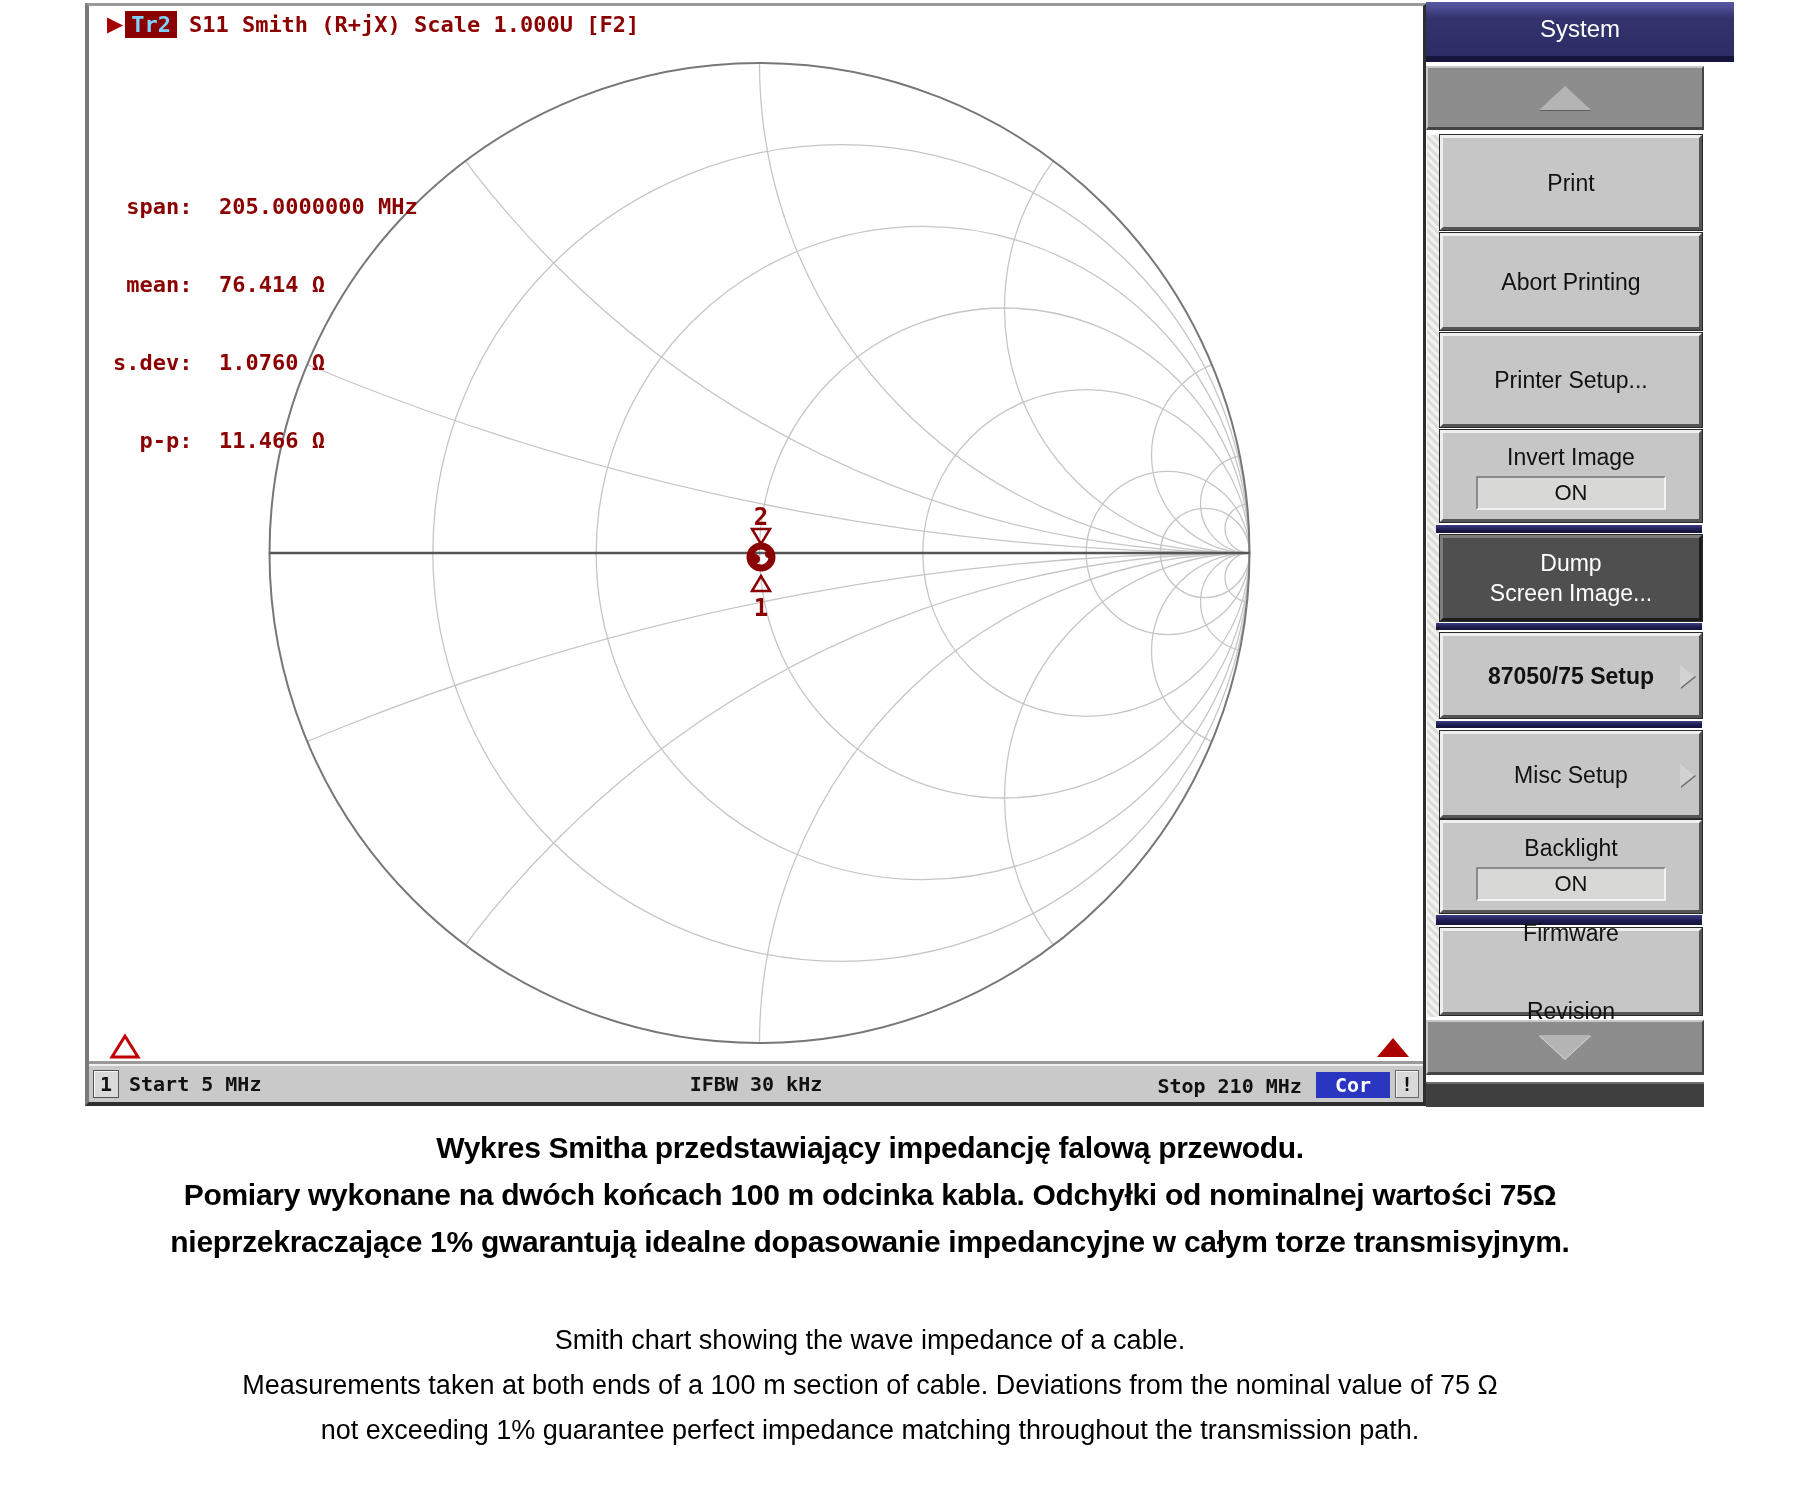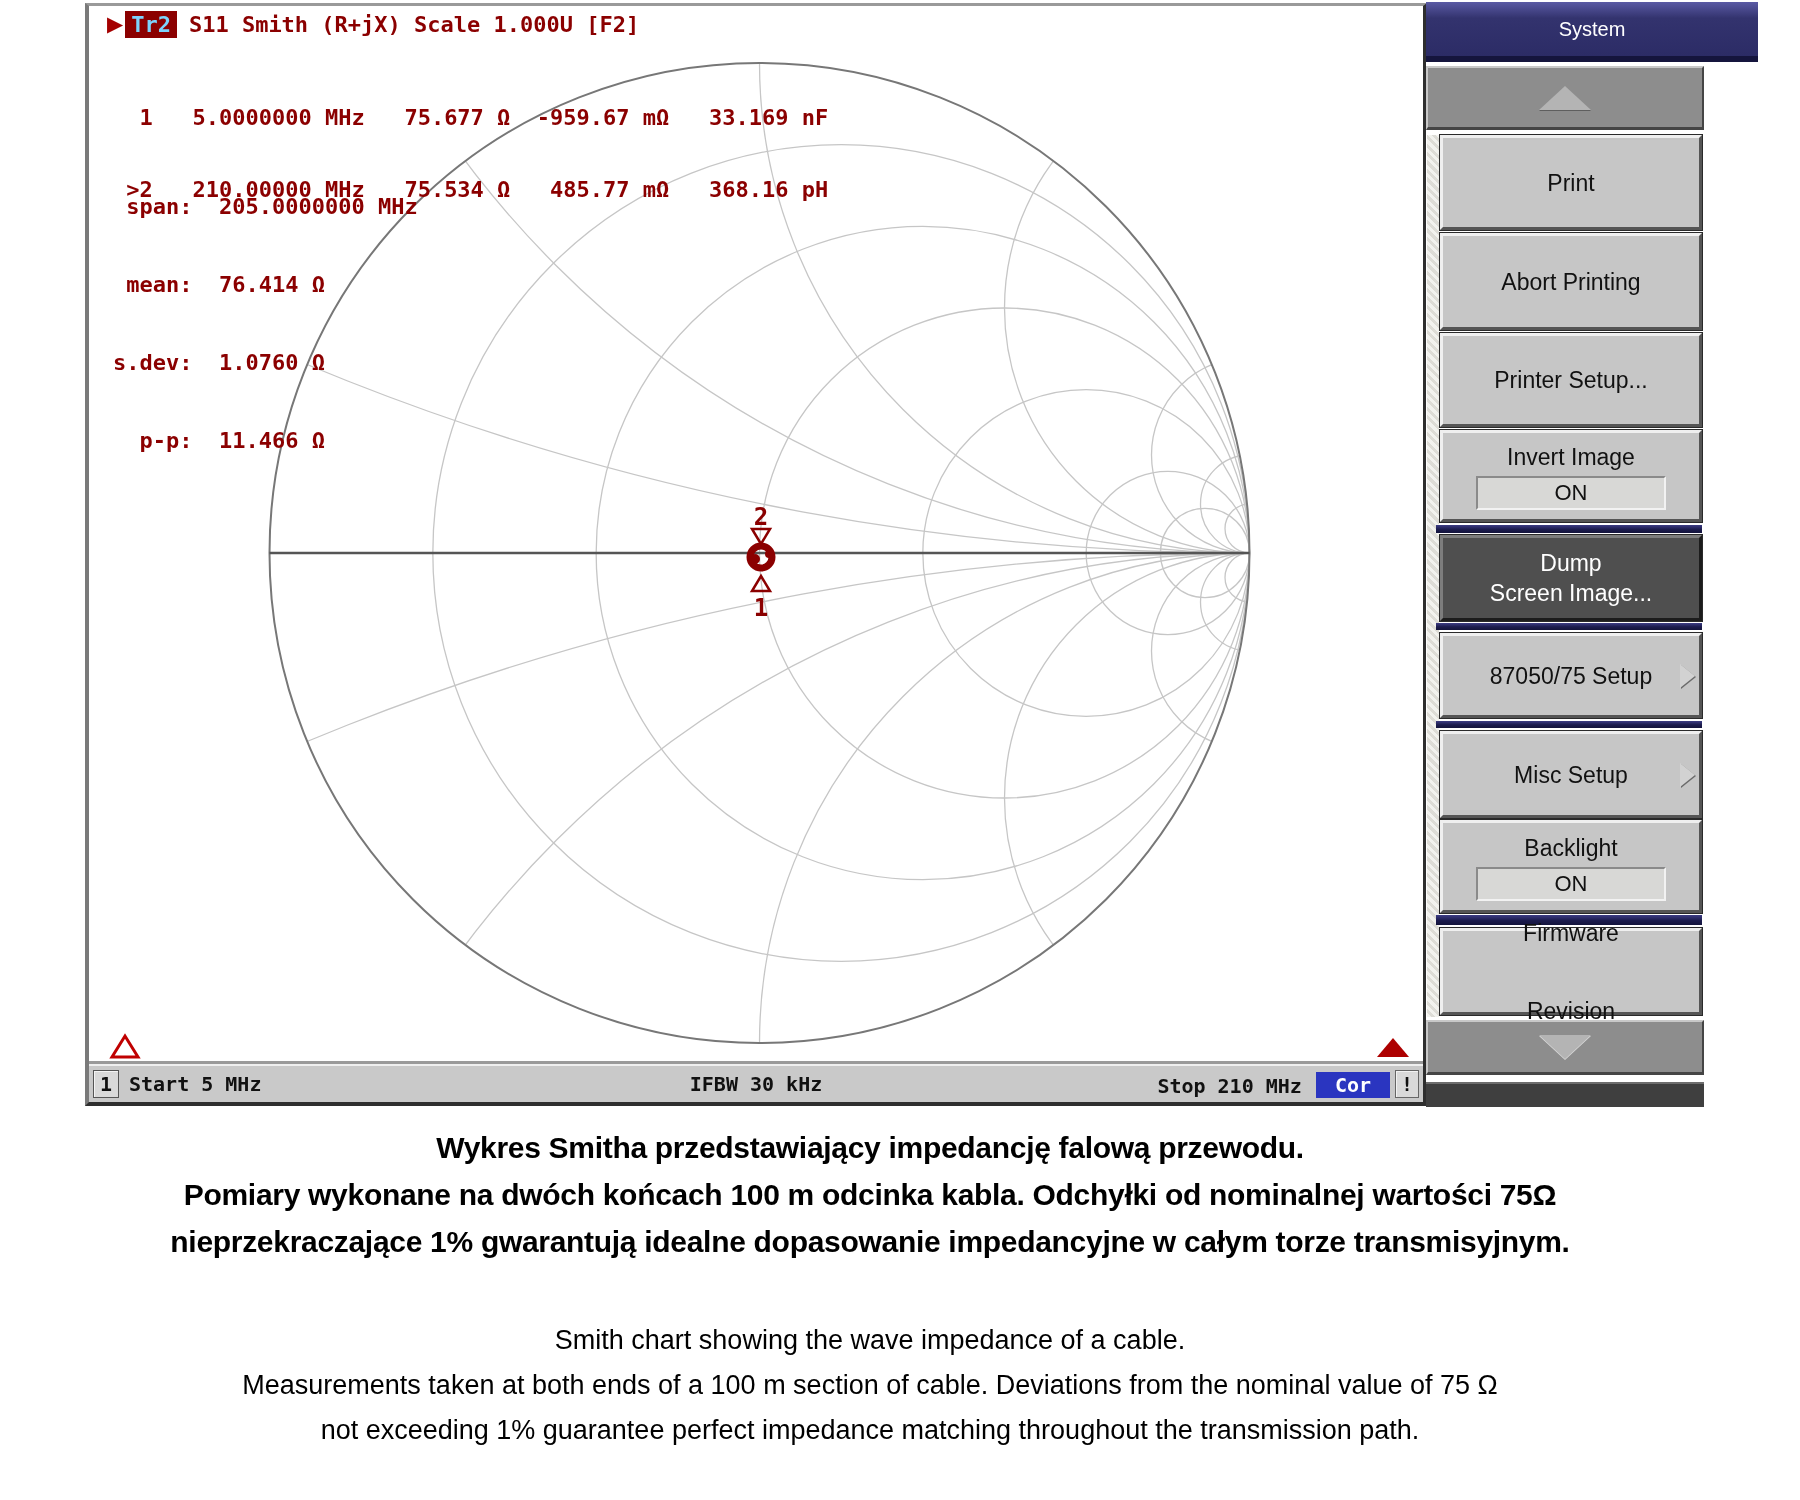--- a/index.html
+++ b/index.html
@@ -28,24 +28,24 @@
   .ch-box{display:inline-flex;align-items:center;justify-content:center;width:24px;height:26px;
           background:#d9d9d9;border:1px solid #555;box-shadow:inset 1px 1px 0 #f4f4f4;margin-right:10px;}
   .sb-center{position:absolute;left:50%;transform:translateX(-50%);}
   .sb-right{margin-left:auto;display:flex;align-items:flex-end;}
   .cor-badge{background:#2a35c0;color:#ffffff;padding:1px 19px;margin-left:14px;}
   .warn-box{display:inline-flex;align-items:center;justify-content:center;width:22px;height:26px;
             background:#d9d9d9;border:1px solid #666;box-shadow:inset 1px 1px 0 #f2f2f2;margin-left:5px;}
 
   
   .menu{position:absolute;left:1426px;top:2px;width:278px;height:1105px;background:#ffffff;}
-  .menu-header{position:absolute;left:0;top:0;width:332px;height:60px;
+  .menu-header{position:absolute;left:0;top:0;width:308px;height:60px;
                background:linear-gradient(#5a5aa4,#33336e 30%,#2c2c66);
                border-bottom:6px solid #15153d;box-sizing:border-box;
-               color:#fff;font-size:20px;display:flex;align-items:center;justify-content:center;}
+               color:#fff;font-size:24px;display:flex;align-items:center;justify-content:center;}
   .scrollbtn{position:absolute;left:0;width:278px;background:#8d8d8d;box-sizing:border-box;
              border-top:2px solid #c8c8c8;border-left:2px solid #c8c8c8;
              border-bottom:3px solid #454545;border-right:2px solid #454545;
              display:flex;align-items:center;justify-content:center;}
   .tri-up{width:0;height:0;border-left:26px solid transparent;border-right:26px solid transparent;
           border-bottom:24px solid #b4b4b4;filter:drop-shadow(0 1px 0 #5e5e5e);}
   .tri-down{width:0;height:0;border-left:26px solid transparent;border-right:26px solid transparent;
           border-top:24px solid #b4b4b4;filter:drop-shadow(0 1px 0 #d8d8d8);}
   .strip{position:absolute;left:1px;top:133px;width:12px;height:882px;
          background:repeating-linear-gradient(45deg,#f2f2ee 0 3px,#dddcd6 3px 6px);}
@@ -120,24 +120,20 @@
         <polygon points="663,585 681,585 672,570" fill="none" stroke="#8b0000" stroke-width="2.5"></polygon>
         <text x="672" y="610" fill="#8b0000" text-anchor="middle" style="font-family:&quot;DejaVu Sans Mono&quot;,monospace;font-weight:bold;font-size:24px;">1</text>
         <polygon points="23,1051 49,1051 36,1030" fill="#ffffff" stroke="#c00000" stroke-width="3"></polygon>
         <polygon points="1288,1051 1320,1051 1304,1032" fill="#ad0000"></polygon>
       </svg>
 
     <div class="title-line red-text">
       <span class="title-arrow">▶</span><span class="trace-badge">Tr2</span><span class="title-text">S11 Smith (R+jX) Scale 1.000U [F2]</span>
     </div>
 
-    <div class="marker-block red-text">
-      <div>  1   5.0000000 MHz   75.677 Ω  -959.67 mΩ   33.169 nF</div>
-      <div> &gt;2   210.00000 MHz   75.534 Ω   485.77 mΩ   368.16 pH</div>
-    </div>
 
     <div class="stats-block red-text">
       <div> span:  205.0000000 MHz</div>
       <div> mean:  76.414 Ω</div>
       <div>s.dev:  1.0760 Ω</div>
       <div>  p-p:  11.466 Ω</div>
     </div>
 
     <div class="statusbar">
       <span class="ch-box">1</span>
@@ -170,21 +166,21 @@
     <div class="mb" style="top:428px;height:92px;">
       <span>Invert Image</span>
       <span class="inset">ON</span>
     </div>
     <div class="msep" style="top:523px;height:8px;"></div>
     <div class="mb dark" style="top:533px;height:86px;">
       <span>Dump</span>
       <span>Screen Image...</span>
     </div>
     <div class="msep" style="top:621px;height:7px;"></div>
-    <div class="mb" style="top:631px;height:85px;">
+    <div class="mb" style="top:631px;height:85px;font-weight:bold;">
       <span>87050/75 Setup</span>
       <span class="chev"></span>
     </div>
     <div class="msep" style="top:719px;height:7px;"></div>
     <div class="mb" style="top:729px;height:87px;">
       <span>Misc Setup</span>
       <span class="chev"></span>
     </div>
     <div class="mb" style="top:818px;height:93px;">
       <span>Backlight</span>

